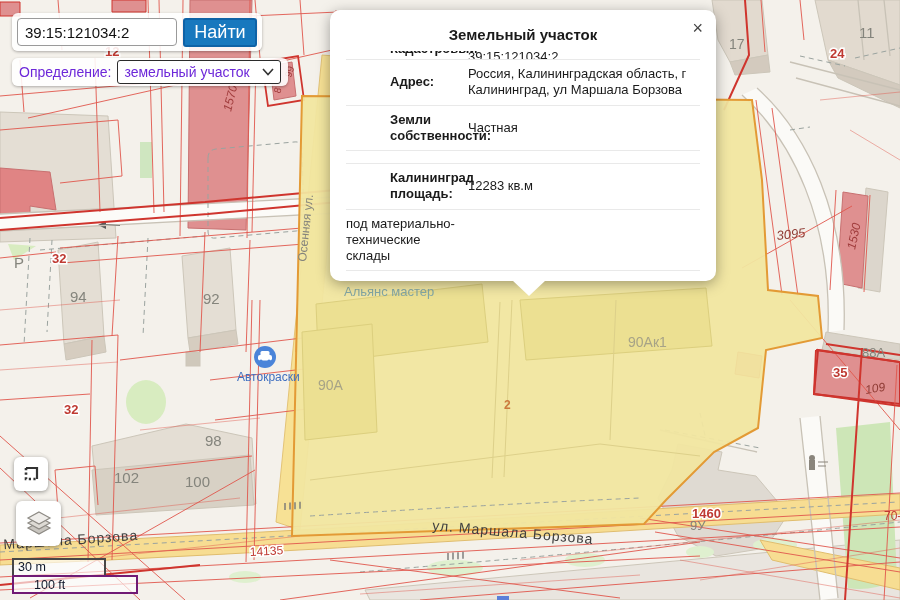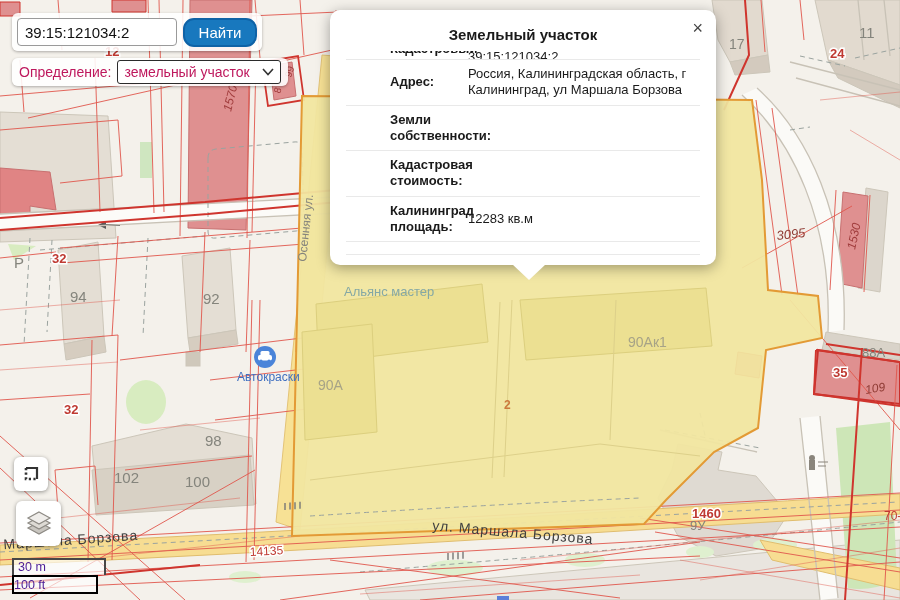--- a/index.html
+++ b/index.html
@@ -5,34 +5,34 @@
   html,body{margin:0;padding:0;width:900px;height:600px;overflow:hidden;
     font-family:"Liberation Sans",sans-serif;}
   #app{position:relative;width:900px;height:600px;background:#f4f1eb;overflow:hidden;}
   #map{position:absolute;left:0;top:0;}
   .ctl{position:absolute;background:rgba(255,255,255,.88);border-radius:6px;
     box-shadow:0 1px 3px rgba(0,0,0,.3);}
   .search{left:12px;top:13px;width:250px;height:38px;display:flex;align-items:center;padding:4px 5px;box-sizing:border-box;}
   .search input{flex:1;height:26px;border:1px solid #9a9a9a;border-radius:4px;font-size:15px;
     padding:0 7px;color:#111;min-width:0;font-family:inherit;background:#fff;}
   .search button{margin-left:6px;width:74px;height:29px;background:#1878be;border:2px solid #0f62a6;
-    border-radius:11px;color:#fff;font-size:15px;cursor:pointer;font-family:inherit;}
-  .def{left:12px;top:58px;height:28px;display:flex;align-items:center;padding:0 7px;font-size:14px;color:#be185d;}
+    border-radius:3px;color:#fff;font-size:18px;cursor:pointer;font-family:inherit;}
+  .def{left:12px;top:58px;height:28px;display:flex;align-items:center;padding:0 7px;font-size:14px;color:#6d28d9;}
   .def .sel{margin-left:6px;width:150px;height:22px;border:1.5px solid #2b2b2b;border-radius:3px;background:#fff;
     display:flex;align-items:center;justify-content:space-between;padding:0 6px;font-size:14px;cursor:pointer;}
   .def .sel svg{flex:0 0 auto;margin-left:4px;}
   .btnsq{position:absolute;background:#fff;border-radius:6px;box-shadow:0 1px 4px rgba(0,0,0,.4);
     display:flex;align-items:center;justify-content:center;cursor:pointer;}
   .measure{left:14px;top:457px;width:34px;height:34px;}
   .layers{left:16px;top:501px;width:45px;height:45px;}
-  .scale{position:absolute;left:12px;top:558px;font-size:12.5px;color:#4c1d95;}
+  .scale{position:absolute;left:12px;top:558px;font-size:12.5px;color:#0f172a;}
   .scale .m{border:2px solid #474747;border-bottom:none;background:rgba(255,255,255,.65);
     width:82px;padding:0 4px;height:15px;line-height:15px;}
-  .scale .ft{border:2px solid #000000;background:rgba(255,255,255,.65);
-    width:82px;padding:0 0;height:15px;line-height:16px;}
+  .scale .ft{border:2px solid #701a75;background:rgba(255,255,255,.65);
+    width:82px;padding:0 20px;height:15px;line-height:16px;}
   .popup{position:absolute;left:330px;top:10px;width:386px;background:#fff;border-radius:10px;
     box-shadow:0 3px 14px rgba(0,0,0,.35);padding:8px 16px 10px;font-size:13px;color:#1a1a1a;box-sizing:border-box;}
   .popup-title{text-align:center;font-weight:bold;font-size:15px;margin:8px 0 8px;}
   .popup-close{position:absolute;top:9px;right:13px;font-size:18px;color:#444;cursor:pointer;line-height:1;}
   .prow{display:grid;grid-template-columns:112px 1fr;column-gap:10px;padding:6px 0;
     border-bottom:1px solid #e9e9e9;align-items:center;line-height:1.25;}
   .plabel{font-weight:bold;margin-left:44px;}
   .clipped{height:8px;padding:0;overflow:hidden;}
   .clipped>div{margin-top:-10px;}
   .tail{position:absolute;left:182px;bottom:-15px;width:0;height:0;
@@ -250,26 +250,27 @@
   <div class="prow clipped">
     <div class="plabel">Кадастровый номер:</div>
     <div>39:15:121034:2</div>
   </div>
   <div class="prow">
     <div class="plabel">Адрес:</div>
     <div>Россия, Калининградская область, г Калининград, ул Маршала Борзова</div>
   </div>
   <div class="prow">
     <div class="plabel">Земли собственности:</div>
-  </div>
-  <div class="prow">
-    <div class="plabel">Кадастровая стоимость:</div>
+    <div>Частная</div>
+  </div>
+  <div class="prow">
   </div>
   <div class="prow">
     <div class="plabel">Калининград площадь:</div>
     <div>12283 кв.м</div>
   </div>
   <div class="prow">
+    <div>под материально-технические склады</div>
   </div>
   <div class="tail"></div>
 </div>
 
 </div>
 
 </body></html>

